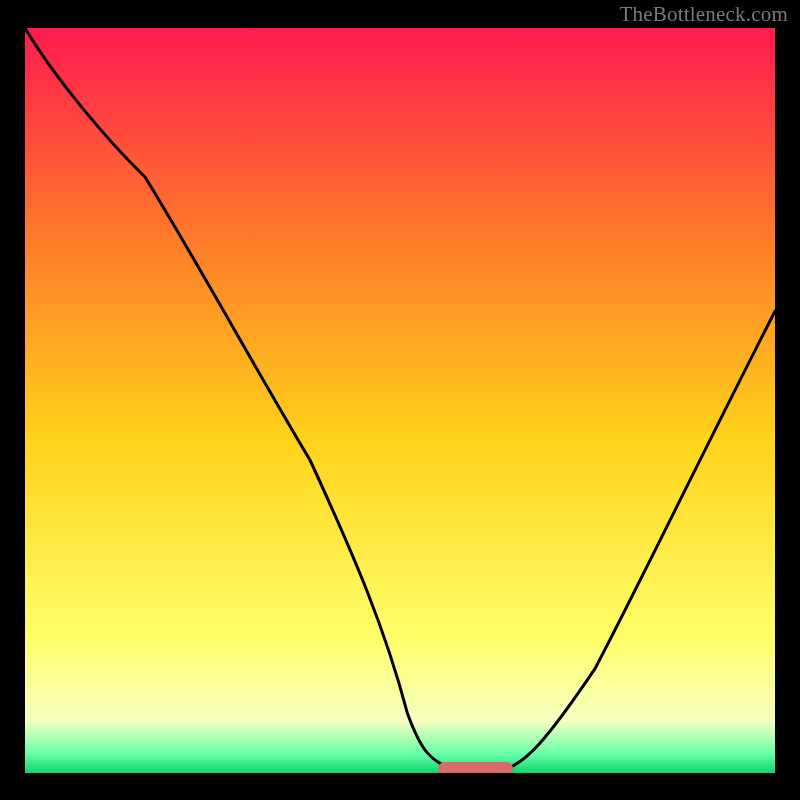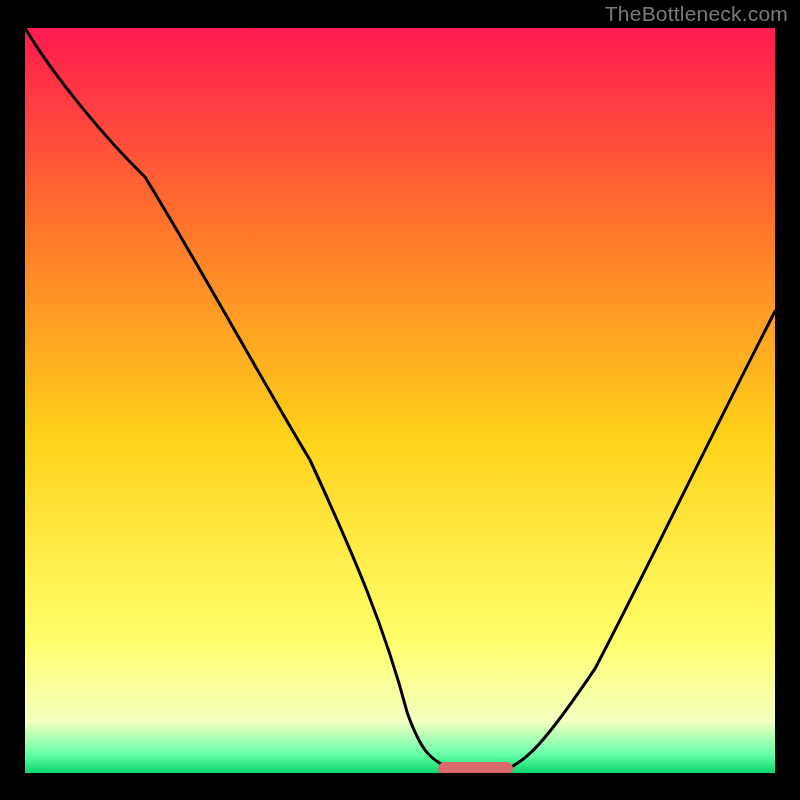--- a/index.html
+++ b/index.html
@@ -14,21 +14,21 @@
     position: relative;
     width: 800px;
     height: 800px;
     background: #000;
   }
   .attribution {
     position: absolute;
     top: 2px;
     right: 12px;
     color: #7a7a7a;
-    font-family: Liberation Sans, sans-serif;
+    font-family: Liberation Serif, serif;
     font-size: 21px;
     font-weight: 500;
     letter-spacing: 0.2px;
     z-index: 10;
   }
   .plot-area {
     position: absolute;
     left: 25px;
     top: 28px;
     width: 750px;

